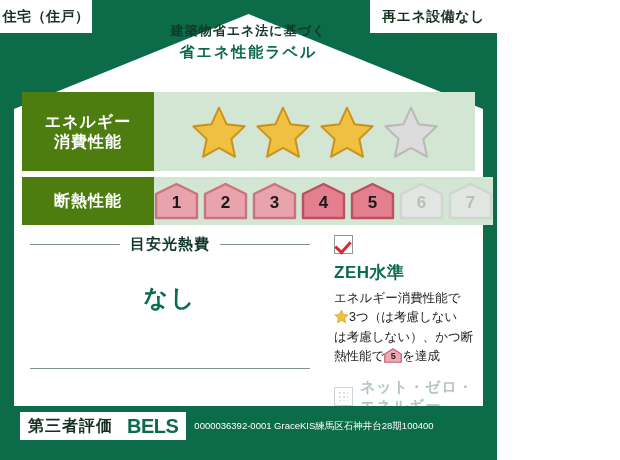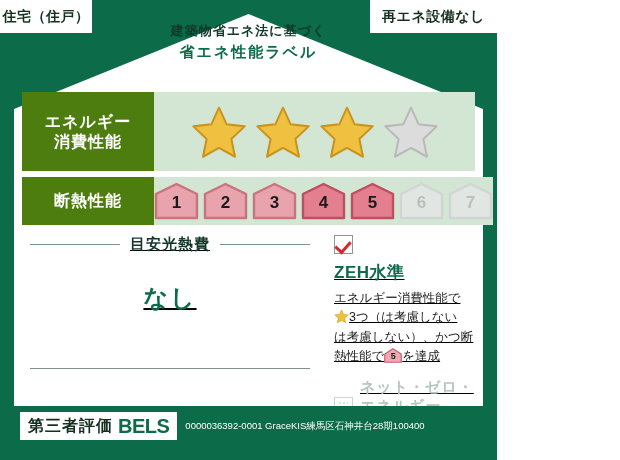--- a/index.html
+++ b/index.html
@@ -124,21 +124,20 @@
     line-height: 1;
   }
   .hs.on  span { color: #1a1a1a; }
   .hs.off span { color: #b9c0bb; }
 
   
   .lower {
     display: flex;
     margin-top: 10px;
     height: 148px;
-    text-decoration: underline;
   }
   .lower-left  { width: 296px; flex: none; position: relative; }
   .lower-right { flex: 1; position: relative; padding-left: 16px; }
 
   .cost-head {
     display: flex; align-items: center;
     gap: 10px;
     padding: 0 8px;
   }
   .cost-head .rule {
@@ -207,21 +206,21 @@
     width: 18px; height: 15px;
     vertical-align: -3px;
     position: relative;
   }
   .inline-house svg { display:block; width:18px; height:15px; }
   .inline-house b {
     position: absolute; left:0; right:0; top: 4px;
     text-align: center; font-size: 9px; color:#222; line-height:1;
   }
   .nze-row {
-    display: flex; align-items: flex-end; gap: 7px;
+    display: flex; align-items: center; gap: 7px;
     margin-top: 11px;
     color: #b5c6bd;
     font-size: 15px;
     font-weight: bold;
     letter-spacing: 1px;
   }
 
   
   .footer {
     position: absolute;
@@ -232,21 +231,21 @@
     display: flex;
     align-items: center;
     padding: 0 6px;
   }
   .bels-badge {
     background: #ffffff;
     color: #0c6b49;
     height: 28px;
     display: flex;
     align-items: center;
-    gap: 5px;
+    gap: 14px;
     padding: 13px 8px;
     flex: none;
   }
   .bels-jp {
     color: #16301f; font-weight: bold; font-size: 16px; letter-spacing: 1px;
   }
   .bels-en {
     color: #0c6b49; font-weight: bold; font-size: 20px; letter-spacing: -.5px;
   }
   .footer-id {

